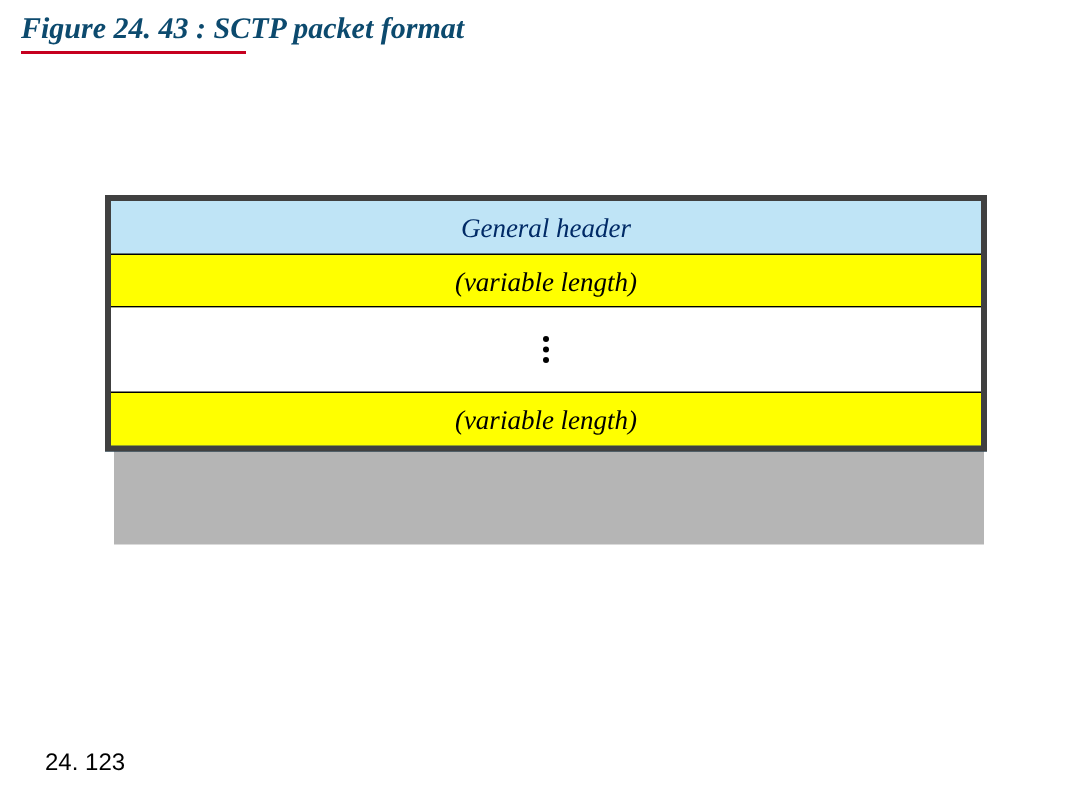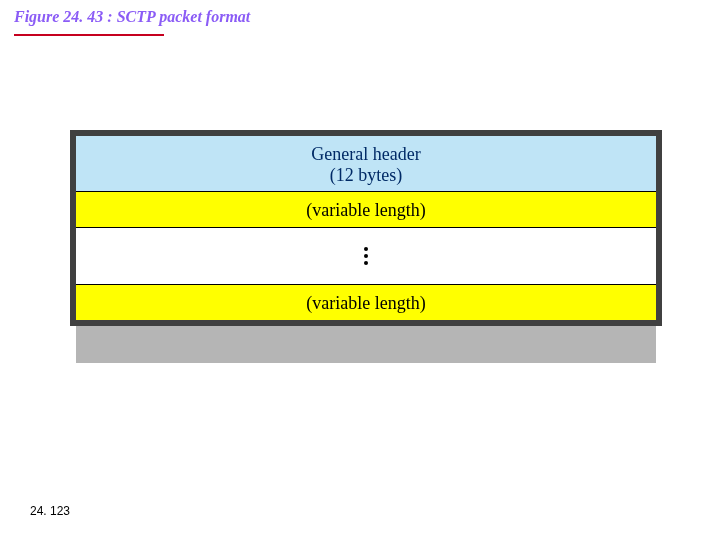--- a/index.html
+++ b/index.html
@@ -14,38 +14,38 @@
   .slide {
     position: relative;
     width: 720px;
     height: 540px;
     box-sizing: border-box;
   }
   .title {
     position: absolute;
     left: 14px;
     top: 8px;
-    font-size: 16px;
+    font-size: 20px;
     font-weight: bold;
     font-style: italic;
-    color: #8b5cf6;
+    color: #0c4a6e;
   }
   .title-underline {
     position: absolute;
     left: 14px;
     top: 34px;
     width: 150px;
     height: 2px;
     background: #c6001f;
   }
   .page-num {
     position: absolute;
     left: 30px;
     bottom: 22px;
-    font-size: 12px;
+    font-size: 16px;
     font-family: Arial, sans-serif;
     color: #000;
   }
   .diagram-wrap {
     position: absolute;
     left: 70px;
     top: 130px;
     width: 580px;
   }
   .diagram-shadow {
@@ -53,23 +53,24 @@
     left: 6px;
     top: 6px;
     width: 580px;
     height: 100%;
     background: #b5b5b5;
     z-index: 0;
   }
   .diagram {
     position: relative;
     width: 580px;
-    border: 6px solid #404040;
+    border: 4px solid #404040;
     background: #0c4a6e;
     z-index: 1;
+    font-style: italic;
   }
   .row {
     border-bottom: 1px solid #000;
     text-align: center;
     padding: 8px 4px 6px 4px;
   }
   .row:last-child {
     border-bottom: none;
   }
   .row .line1 {
@@ -114,21 +115,20 @@
   <div class="title">
     <span>Figure 24. 43</span><span>  :  </span><span>SCTP packet format</span>
   </div>
   <div class="title-underline"></div>
 
   <div class="diagram-wrap">
     <div class="diagram">
 
       <div class="row row-header">
         <div class="line1">General header</div>
-        <div class="line2">(12 bytes)</div>
       </div>
 
       <div class="row row-chunk">
         <div class="line2">(variable length)</div>
       </div>
 
       <div class="row row-dots">
         <div class="dot"></div>
         <div class="dot"></div>
         <div class="dot"></div>

